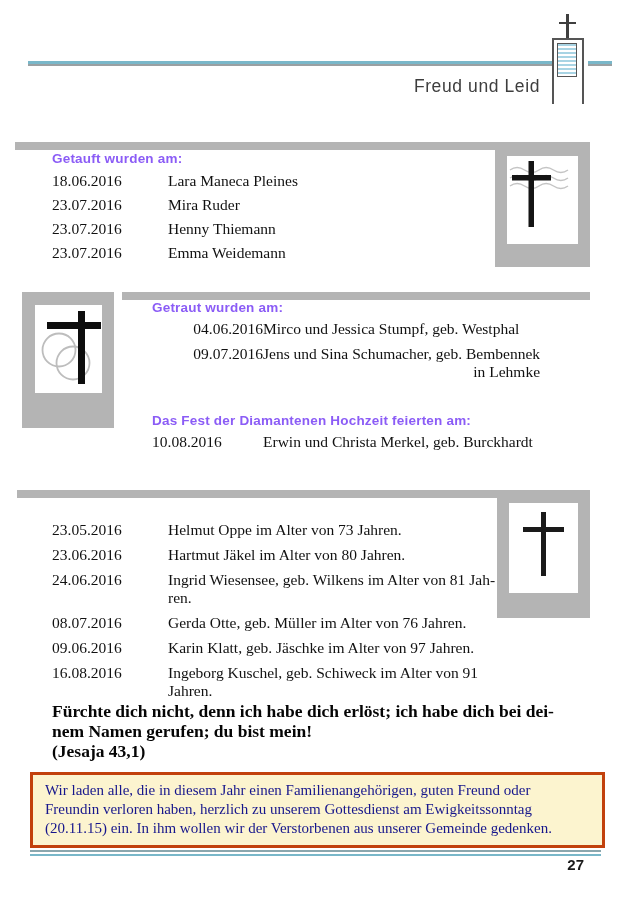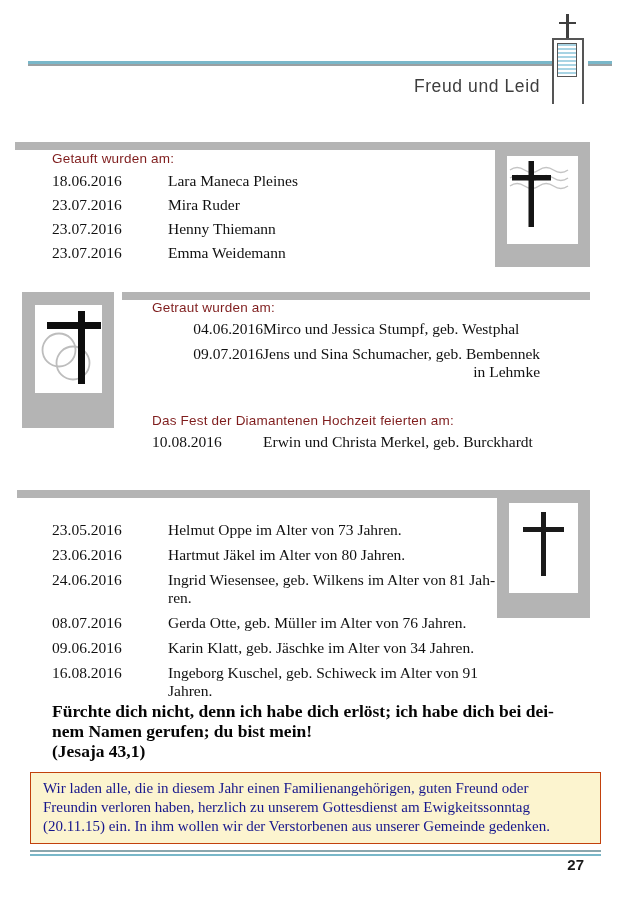--- a/index.html
+++ b/index.html
@@ -26,39 +26,39 @@
     background:repeating-linear-gradient(#a8d4e4 0 2px, #ffffff 2px 4px);
   }
   .tower-cross-v { position:absolute; left:566px; top:14px; width:2.5px; height:24px; background:#3f3f3f; }
   .tower-cross-h { position:absolute; left:559px; top:21.5px; width:17px; height:2.5px; background:#3f3f3f; }
   
   .bar { position:absolute; height:8px; background:#b4b4b4; }
   .icon-box { position:absolute; background:#b4b4b4; }
   .icon-inner { position:absolute; background:#ffffff; }
   .sec-title {
     position:absolute; font-family:"Liberation Sans", sans-serif;
-    font-weight:normal; font-size:13.5px; color:#7f1d1d; letter-spacing:0.2px;
+    font-weight:bold; font-size:13.5px; color:#8b5cf6; letter-spacing:0.2px;
   }
   .rows { position:absolute; }
   .row { display:flex; margin-bottom:7px; font-size:15.5px; line-height:17px; }
   .rows-wide .row { line-height:18px; }
   .row .date { flex:0 0 116px; }
   .rows-wed .row .date { flex:0 0 111px; }
   .row .name span { display:block; }
   
   .quote {
     position:absolute; left:52px; top:701px; width:545px;
     font-family:"Liberation Serif", serif; font-weight:bold;
     font-size:17.5px; line-height:20px; color:#050505;
   }
   .quote div { white-space:nowrap; }
   
   .notice {
     position:absolute; left:30px; top:772px; width:547px;
-    border:1px solid #c2410c; background:#fcf4cf;
+    border:3px solid #c2410c; background:#fcf4cf;
     padding:6px 10px 7px 12px;
     font-size:15px; line-height:19px; color:#16168c;
   }
   .notice div { white-space:nowrap; }
   
   .page-number {
     position:absolute; left:560px; top:856px; width:24px; text-align:right;
     font-family:"Liberation Sans", sans-serif; font-weight:bold; font-size:15px; color:#1a1a1a;
   }
 </style>
@@ -180,21 +180,21 @@
     </div>
     <div class="row">
       <span class="date">08.07.2016</span>
       <span class="name">
         <span>Gerda Otte, geb. Müller im Alter von 76 Jahren.</span>
       </span>
     </div>
     <div class="row">
       <span class="date">09.06.2016</span>
       <span class="name">
-        <span>Karin Klatt, geb. Jäschke im Alter von 34 Jahren.</span>
+        <span>Karin Klatt, geb. Jäschke im Alter von 97 Jahren.</span>
       </span>
     </div>
     <div class="row">
       <span class="date">16.08.2016</span>
       <span class="name">
         <span>Ingeborg Kuschel, geb. Schiweck im Alter von 91</span>
         <span>Jahren.</span>
       </span>
     </div>
   </div>

